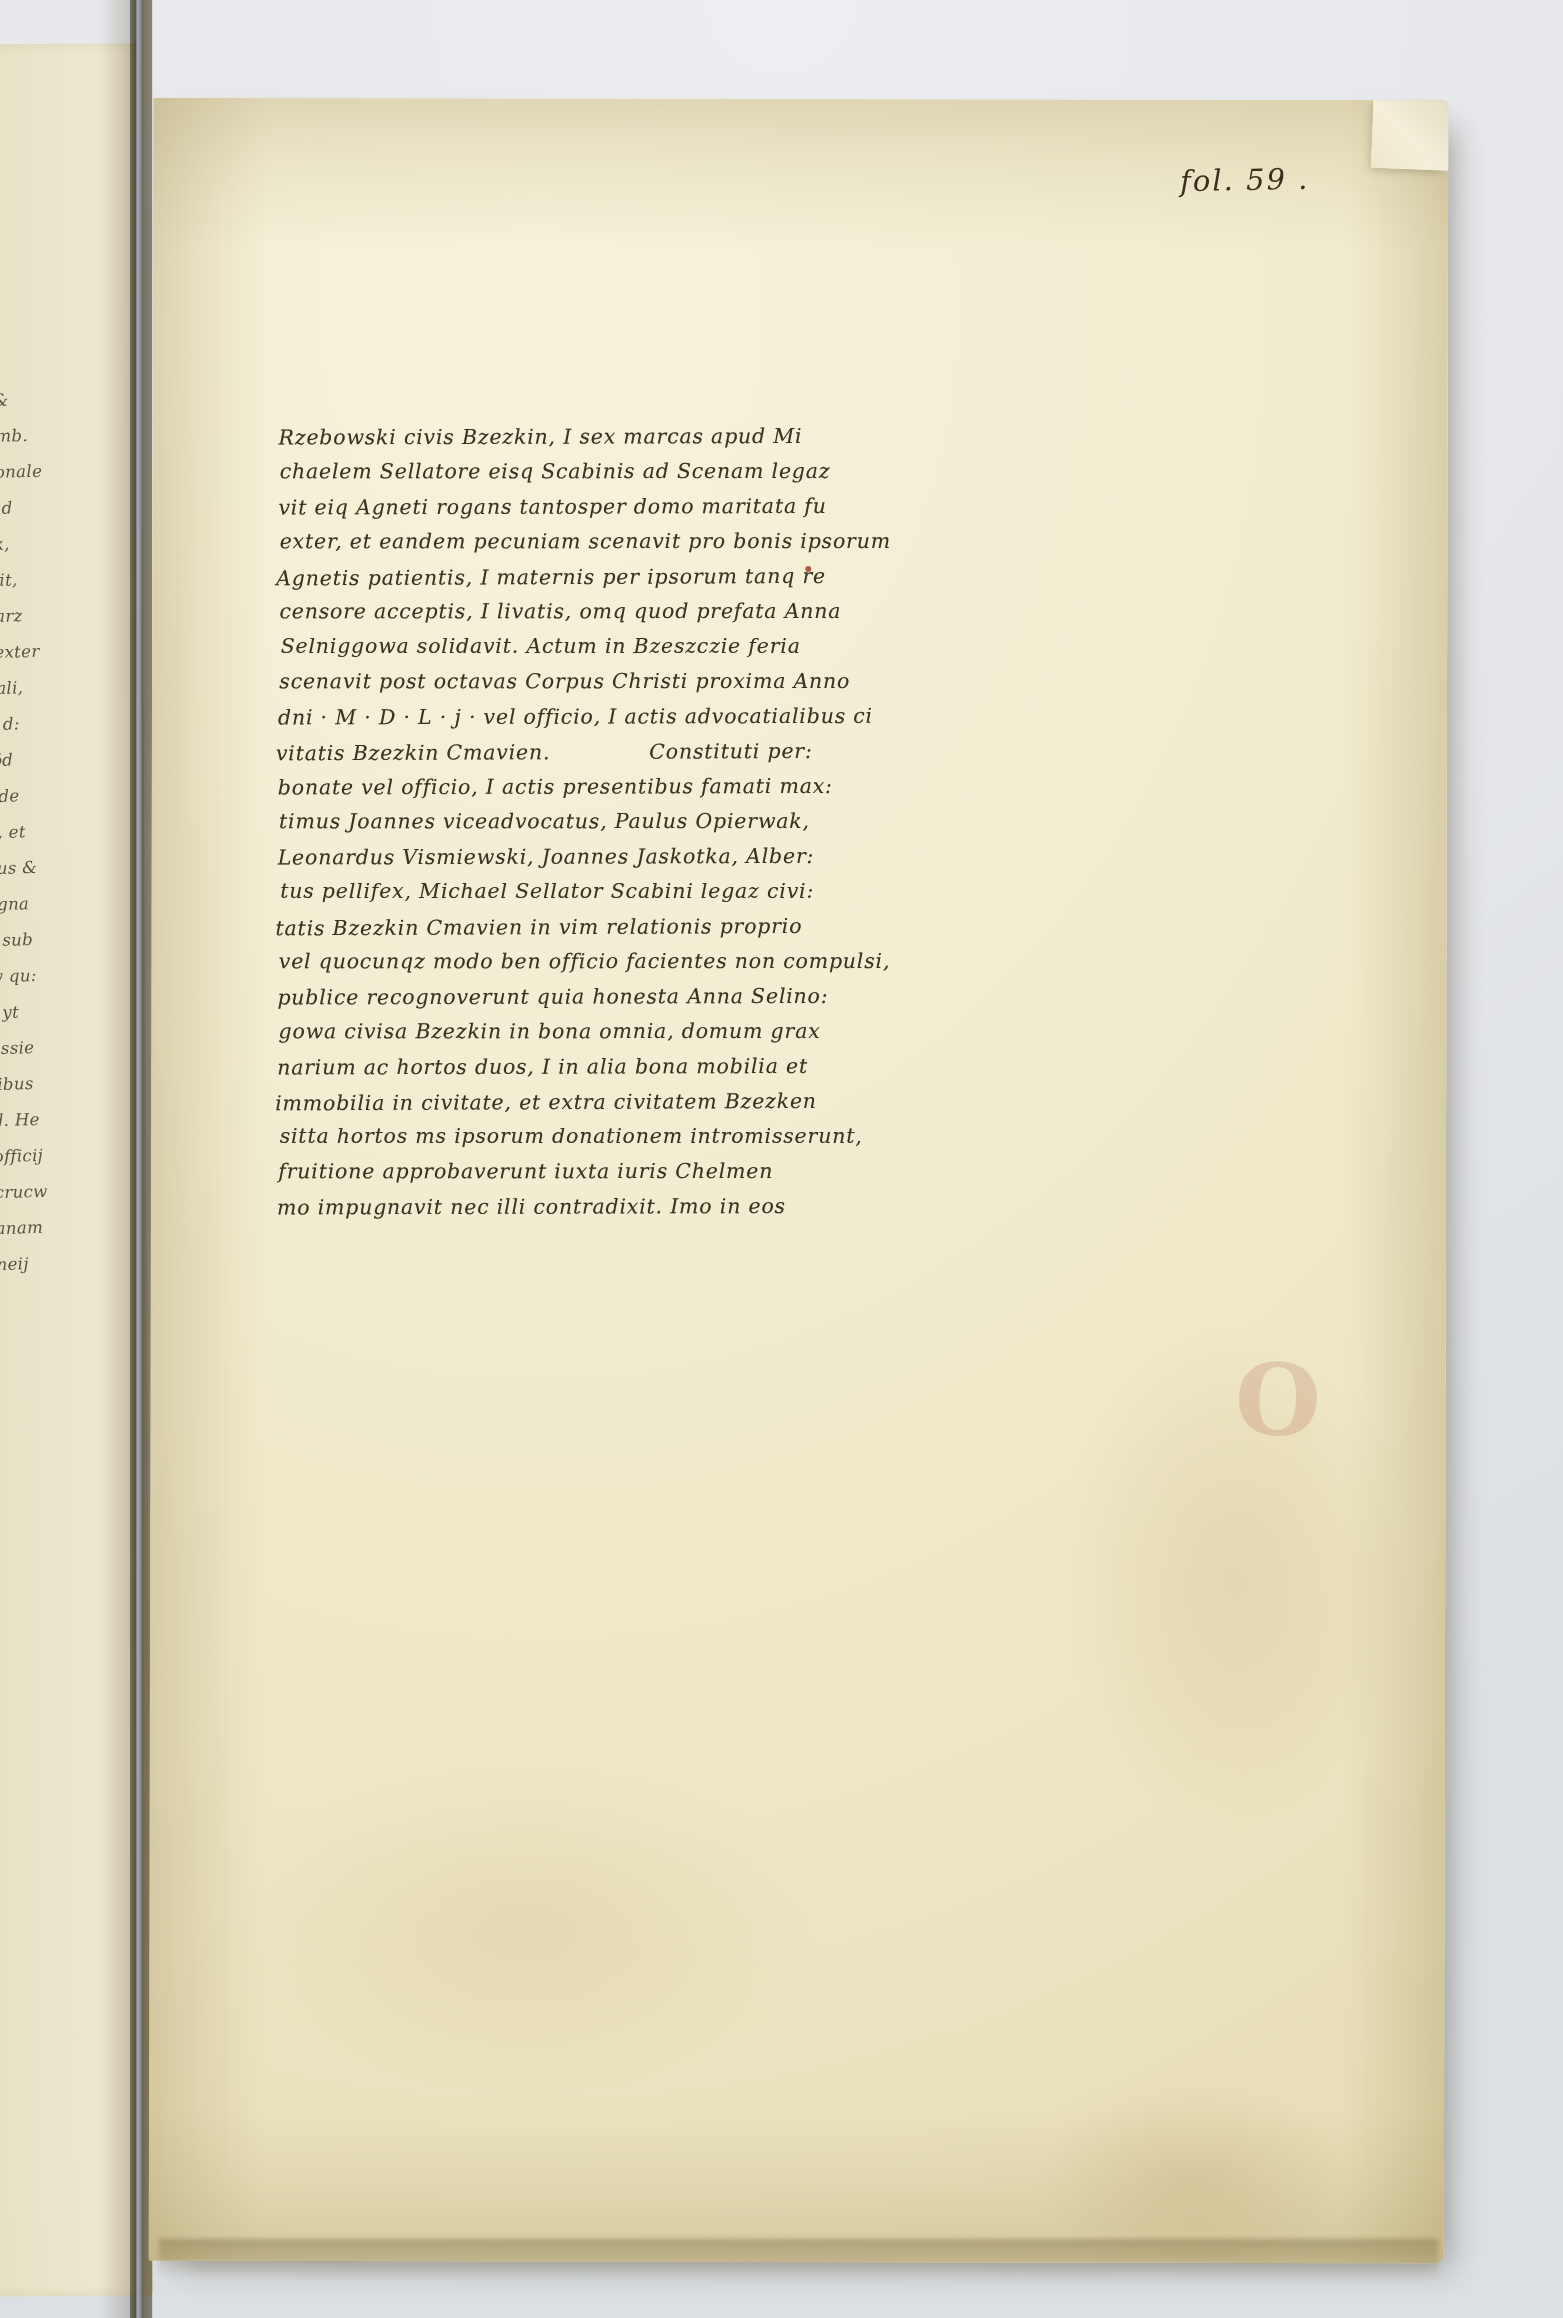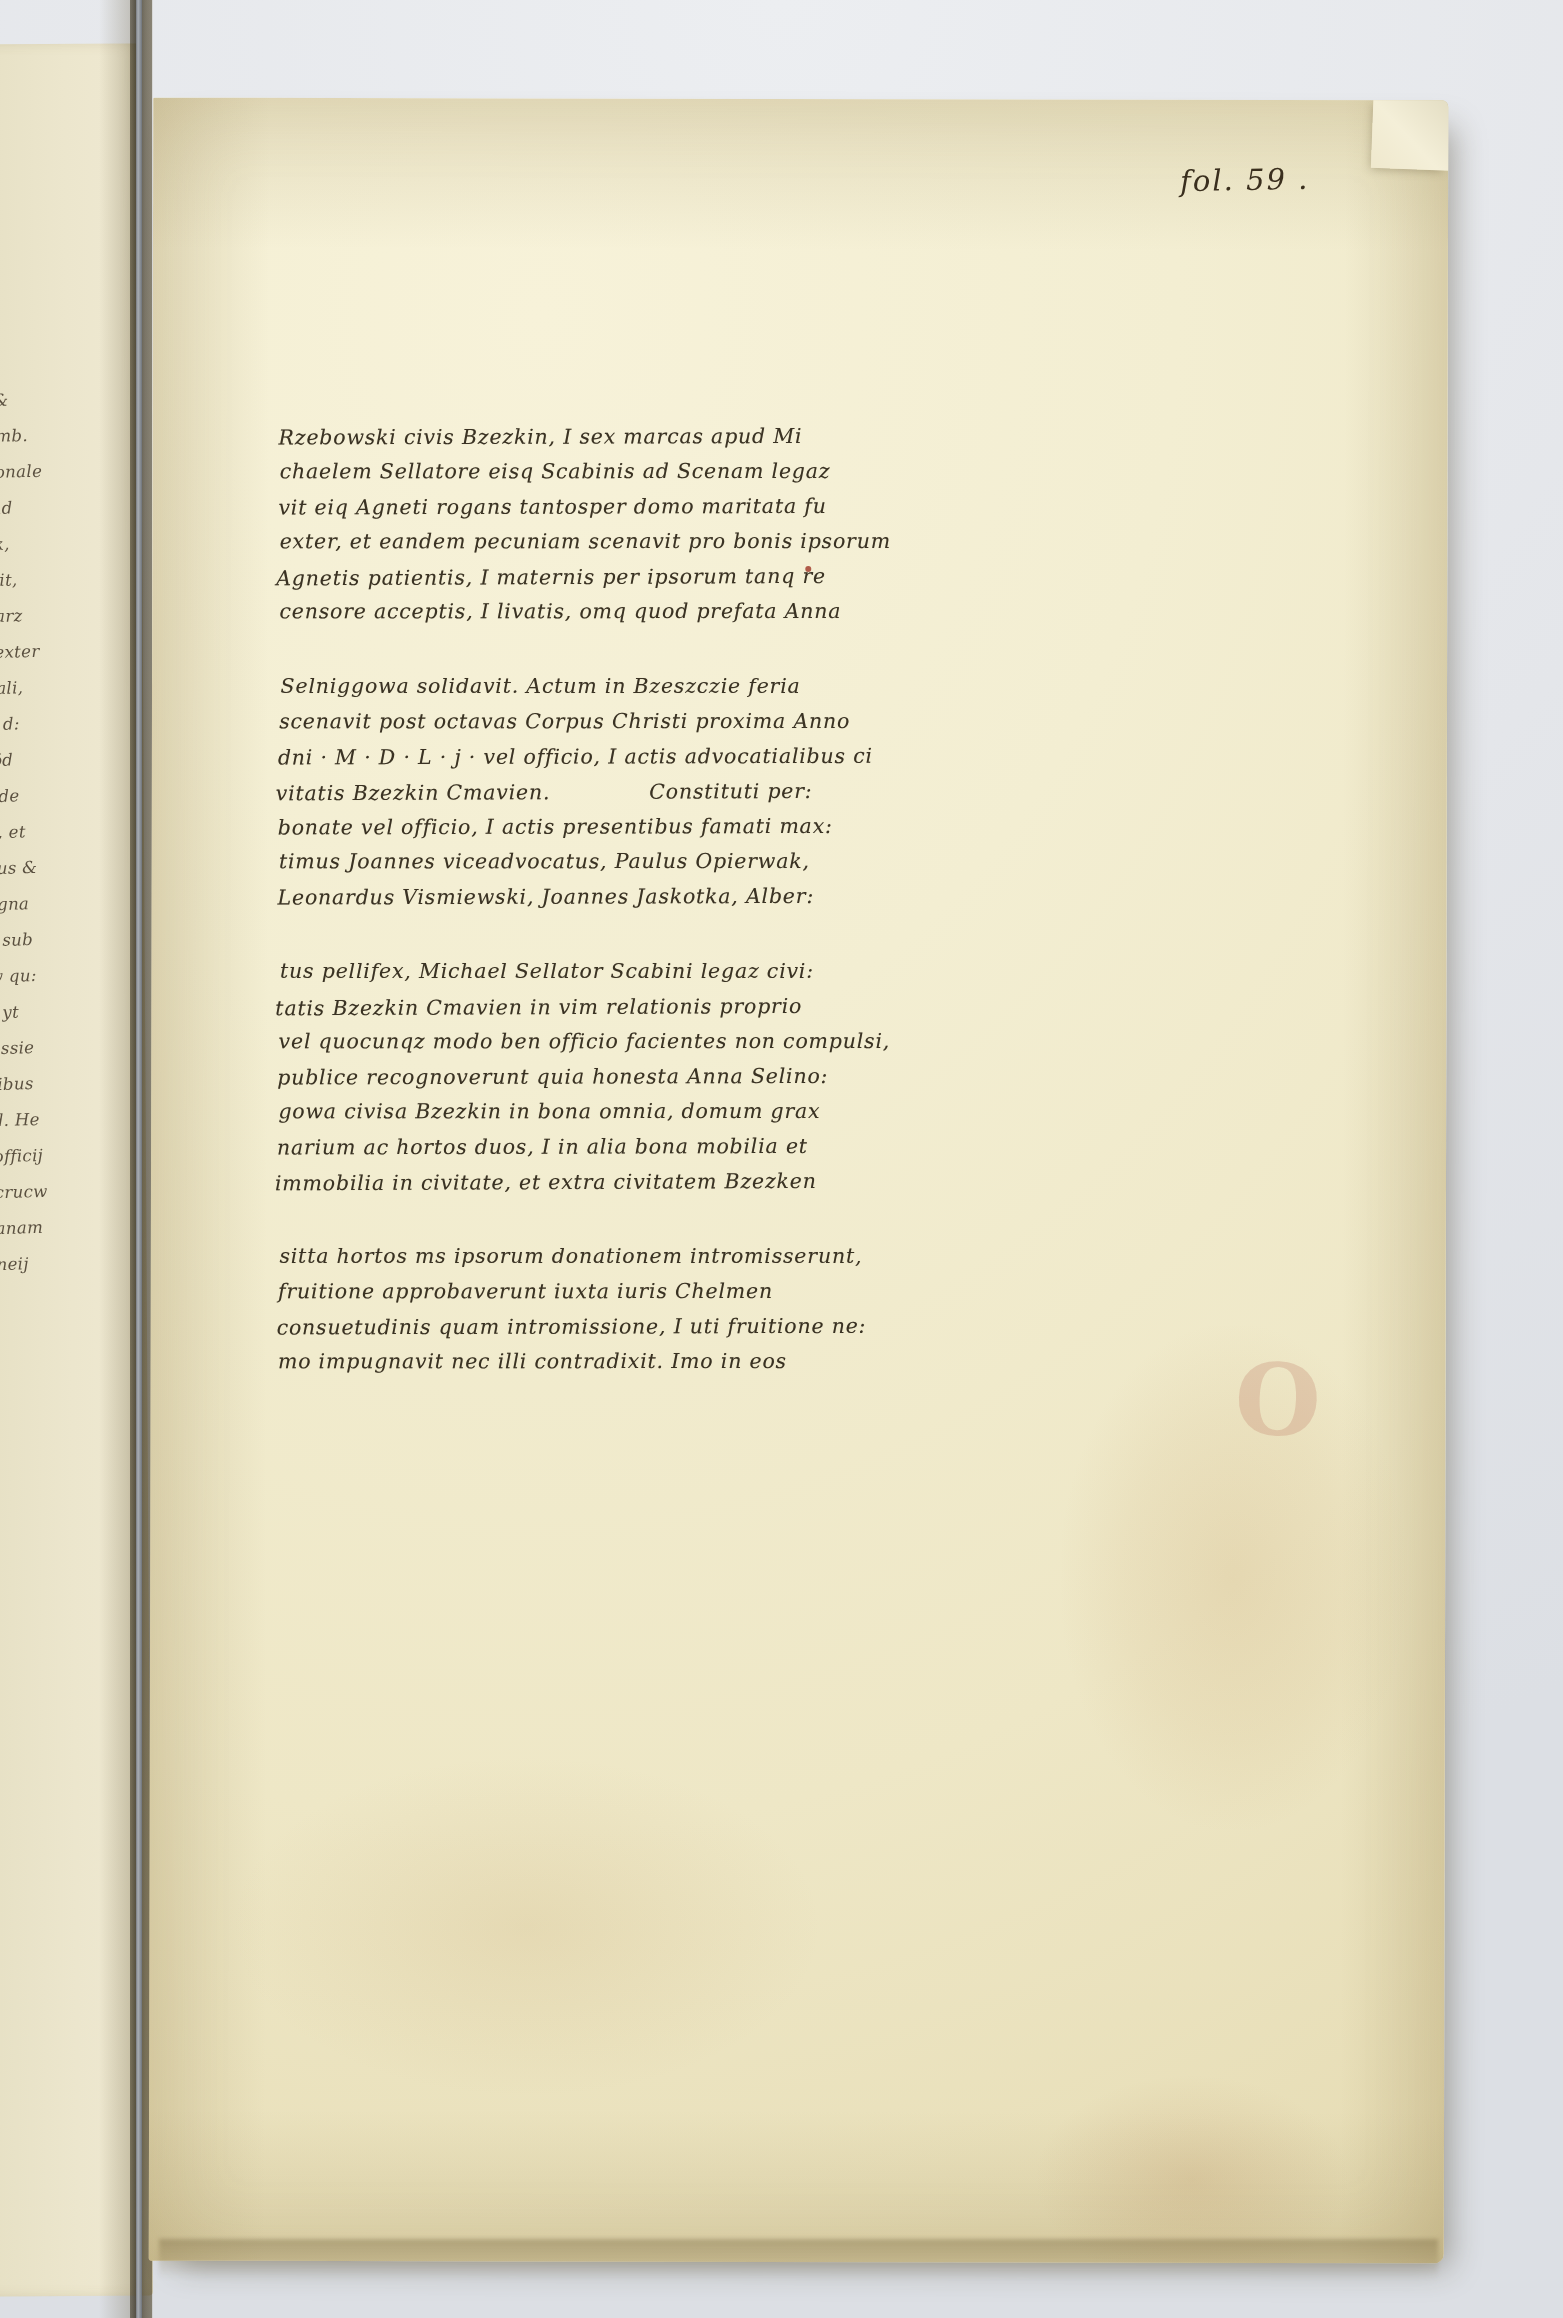--- a/index.html
+++ b/index.html
@@ -214,21 +214,21 @@
     white-space: nowrap;
     overflow: visible;
     font-style: italic;
     opacity: 0.93;
     text-shadow: 0 0 0.7px rgba(50,40,22,0.35);
   }
   
   .line:nth-child(odd)  { transform: rotate(-0.28deg); }
   .line:nth-child(even) { transform: rotate(-0.16deg) translateX(1.3px); }
   .line:nth-child(5n)   { transform: rotate(-0.38deg) translateX(-2px); }
-  .line:nth-child(7n)   { transform: rotate(-0.10deg) translateX(2.6px); margin-top: 40px; }
+  .line:nth-child(7n)   { transform: rotate(-0.10deg) translateX(2.6px); }
 
   .line .indent-gap { display: inline-block; width: 99px; }
 
   
   .red-dot {
     position: absolute;
     left: 653px;
     top: 467px;
     width: 6px;
     height: 6px;
@@ -317,20 +317,19 @@
         <div class="line">Leonardus Vismiewski, Joannes Jaskotka, Alber:</div>
         <div class="line">tus pellifex, Michael Sellator Scabini legaz civi:</div>
         <div class="line">tatis Bzezkin Cmavien in vim relationis proprio</div>
         <div class="line">vel quocunqz modo ben officio facientes non compulsi,</div>
         <div class="line">publice recognoverunt quia honesta Anna Selino:</div>
         <div class="line">gowa civisa Bzezkin in bona omnia, domum grax</div>
         <div class="line">narium ac hortos duos, I in alia bona mobilia et</div>
         <div class="line">immobilia in civitate, et extra civitatem Bzezken</div>
         <div class="line">sitta hortos ms ipsorum donationem intromisserunt,</div>
         <div class="line">fruitione approbaverunt iuxta iuris Chelmen</div>
-        <div class="line">consuetudinis quam intromissione, I uti fruitione ne:</div>
         <div class="line">mo impugnavit nec illi contradixit. Imo in eos</div>
       </div>
   </div>
 
   <div class="underblock"></div>
 </div>
 
 
 </body></html>

